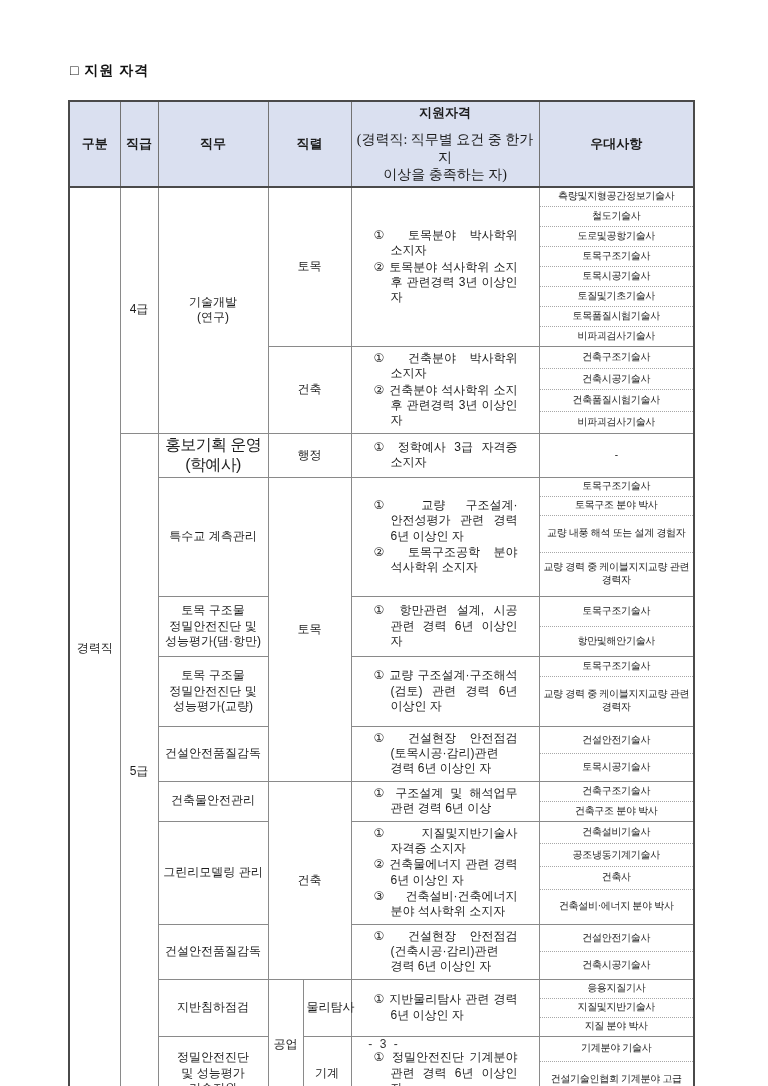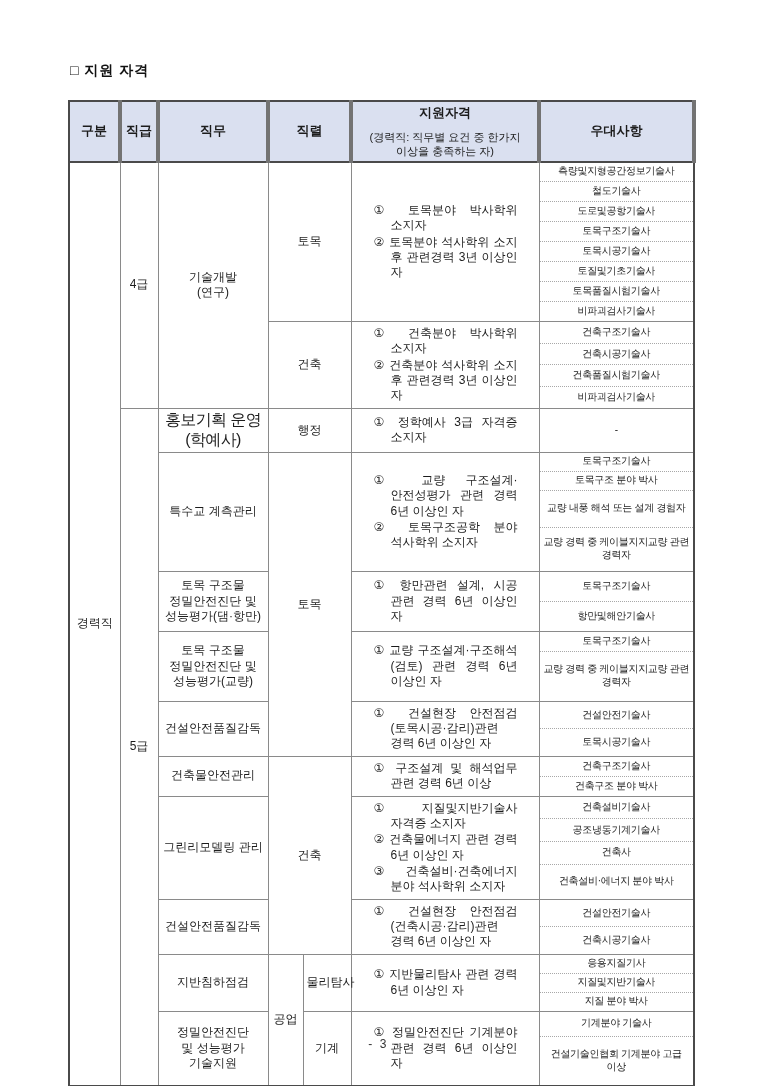--- a/index.html
+++ b/index.html
@@ -14,23 +14,23 @@
   }
   table.qual-table {
     position:absolute; left:68px; top:100px; width:625px;
     border-collapse:collapse; table-layout:fixed;
     border:2px solid #4a4a4a;
   }
   col.c-gubun{width:51px} col.c-grade{width:38px} col.c-job{width:110px}
   col.c-ser-a{width:35px} col.c-ser-b{width:48px} col.c-qual{width:188px} col.c-pref{width:155px}
   th {
     background:#dae0f0; font-size:13px; font-weight:bold; text-align:center; vertical-align:middle;
-    border-right:4px solid #737373; border-bottom:2px solid #4a4a4a; height:55px; padding:2px;
-  }
-  th .sub { display:block; font-weight:normal; font-size:11px; white-space:pre-line; line-height:1.25; margin-top:9px; }
+    border-right:1px solid #737373; border-bottom:2px solid #4a4a4a; height:55px; padding:2px;font-family:Liberation Serif, serif;
+  }
+  th .sub { display:block; font-weight:normal; font-size:14px; white-space:pre-line; line-height:1.25; margin-top:9px; }
   td {
     font-size:12px; vertical-align:middle; padding:1px 3px;
     border-right:1px solid #8a8a8a; border-bottom:1px solid #8a8a8a;
     word-break:keep-all; line-height:1.28;
   }
   tr { height:20px; }
   tr.h25{height:25px} tr.h30{height:30px} tr.h31{height:31px} tr.h37{height:37px}
   tr.h44{height:44px} tr.h50{height:50px} tr.h19{height:19px} tr.h21{height:21px}
   td.gubun, td.grade, td.job, td.series { text-align:center; white-space:pre-line;margin-left:16px; }
   td.job.small { font-size:16px; letter-spacing:-0.6px; padding:1px 1px; }

